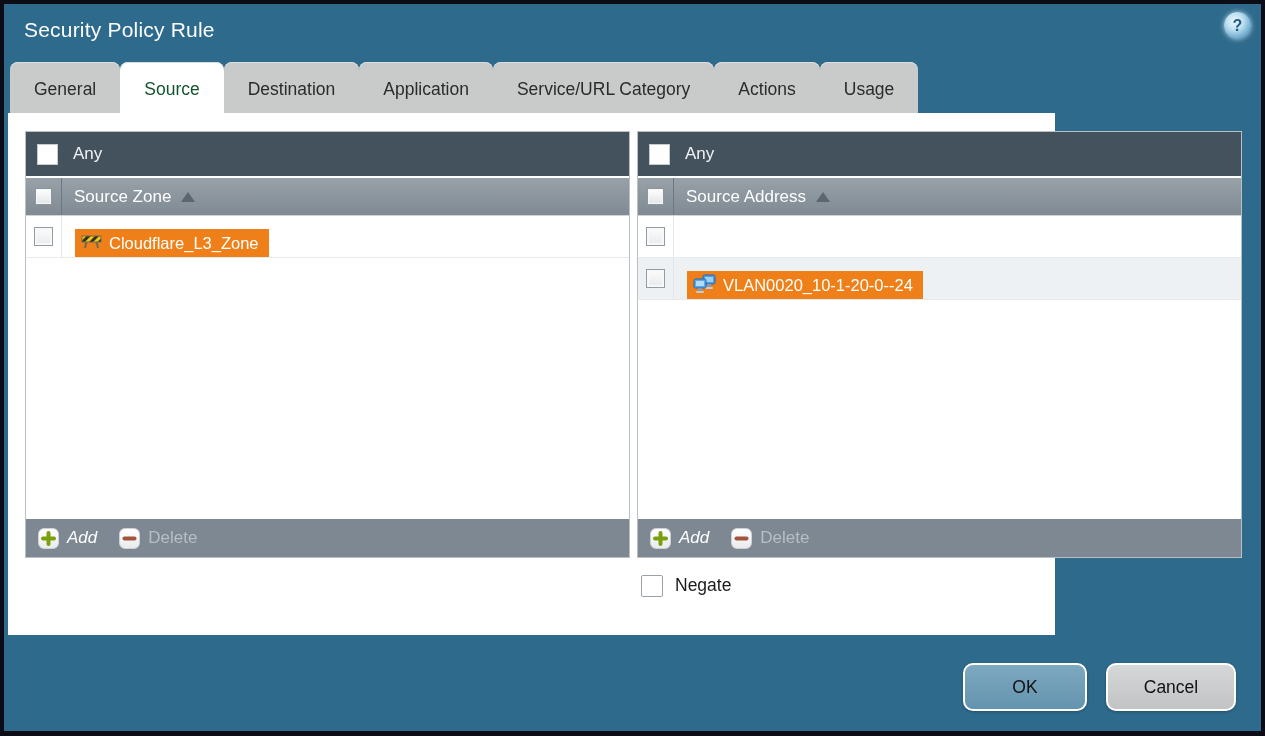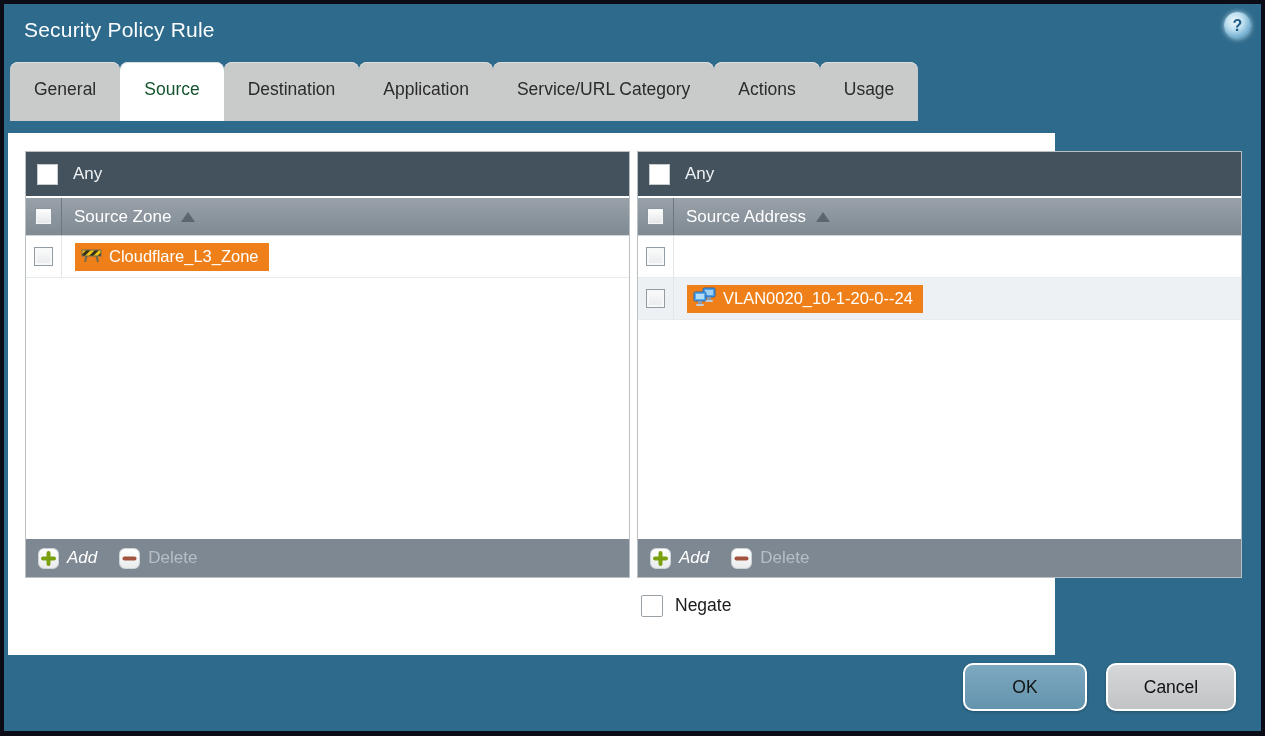--- a/index.html
+++ b/index.html
@@ -14,42 +14,42 @@
           box-shadow:0 0 5px rgba(220,240,250,.8); display:flex; align-items:center; justify-content:center;
           color:#1d5a84; font-weight:bold; font-size:16px; cursor:pointer; }
 
   
   .tabs { position:absolute; left:6px; top:58px; display:flex; height:59px; }
   .tab { background:#c9caca; border-radius:8px 8px 0 0; padding:0 24px; line-height:55px;
          font-size:17.5px; color:#2b2b2b; cursor:pointer; box-shadow:inset 0 1px 0 #dcdddd; }
   .tab.active { background:#ffffff; color:#14532d; }
 
   
-  .content { position:absolute; left:4px; top:129px; width:1047px; height:522px; background:#ffffff; }
+  .content { position:absolute; left:4px; top:109px; width:1047px; height:522px; background:#ffffff; }
 
   .panel { position:absolute; top:18px; width:605px; height:427px; display:flex; flex-direction:column;
            border:1px solid #b9bfc3; background:#fff; }
   .panel.left { left:17px; } .panel.right { left:629px; }
 
   .anybar { height:44px; background:#43525d; display:flex; align-items:center; flex:0 0 44px; }
   .anybar .cb { width:21px; height:21px; background:#ffffff; border:1px solid #c6cbce; margin-left:11px; cursor:pointer; }
   .anybar .lbl { color:#eff2f4; font-size:17px; margin-left:15px; }
 
   .colhead { height:38px; flex:0 0 38px; margin-top:2px; background:linear-gradient(#99a1a8,#7f8a93);
              display:flex; align-items:center; border-bottom:1px solid #cfd4d7; }
   .cbcol { width:36px; flex:0 0 36px; display:flex; align-items:center; justify-content:center; align-self:stretch; }
   .colhead .cbcol { border-right:1px solid #6e7780; }
   .cb-small { width:17px; height:17px; background:linear-gradient(#ffffff,#e2e5e7); border:1px solid #8d959c;
               box-shadow:inset 0 0 0 1px #f5f6f7; cursor:pointer; }
   .colhead .lbl { color:#ffffff; font-size:17px; margin-left:12px; }
   .sort-asc { width:0; height:0; border-left:7px solid transparent; border-right:7px solid transparent;
               border-bottom:10px solid #5c666e; margin-left:10px; }
 
   .pbody { flex:1 1 auto; background:#fff; overflow:hidden; }
-  .row { height:42px; display:flex; align-items:center; border-bottom:1px solid #e8ebec; cursor:pointer; }
+  .row { height:42px; display:flex; align-items:flex-end; border-bottom:1px solid #e8ebec; cursor:pointer; }
   .row.alt { background:#eef1f3; }
   .row .cbcol { border-right:1px solid #e3e6e8; }
   .cb-row { width:19px; height:19px; background:linear-gradient(#fcfcfc,#e8eaec); border:1px solid #949ca3;
             box-shadow:inset 0 0 0 2px #f7f8f8; cursor:pointer; }
   .chip { display:inline-flex; align-items:center; margin-left:13px; background:#ef8019; color:#ffffff;
           font-size:16.5px; height:28px; padding:0 10px 0 6px; }
   .chip svg { margin-right:7px; }
 
   .pfoot { height:38px; flex:0 0 38px; background:#7e8893; display:flex; align-items:center; }
   .ibtn { width:21px; height:21px; border-radius:6px; background:linear-gradient(#ffffff,#e9ebec);

